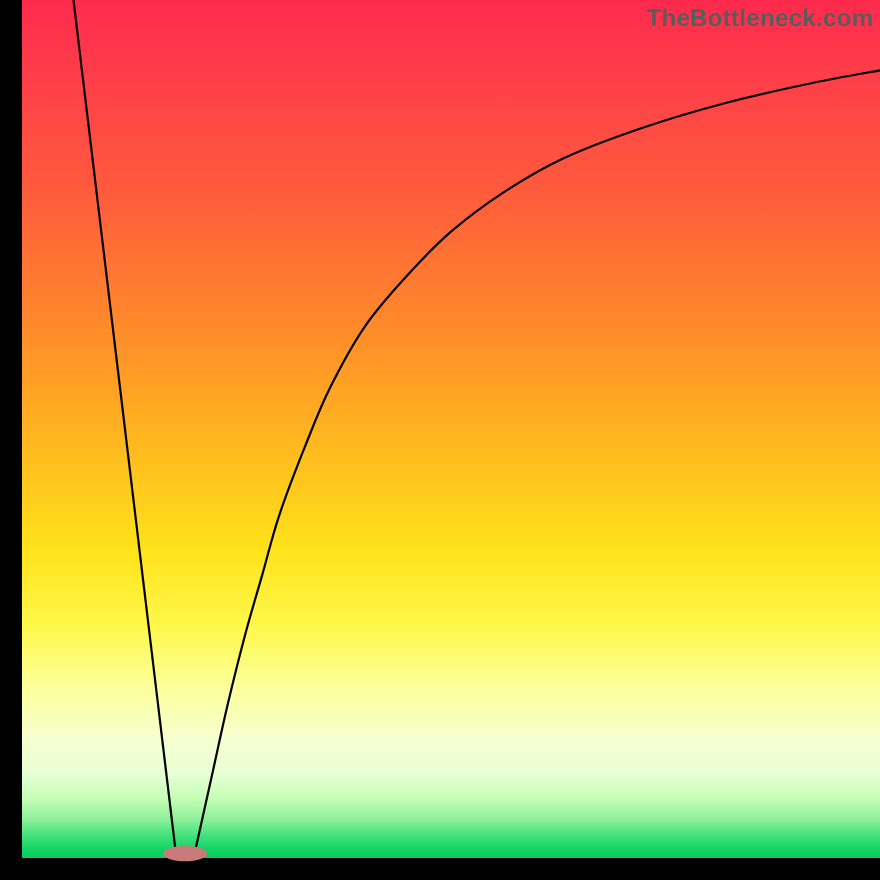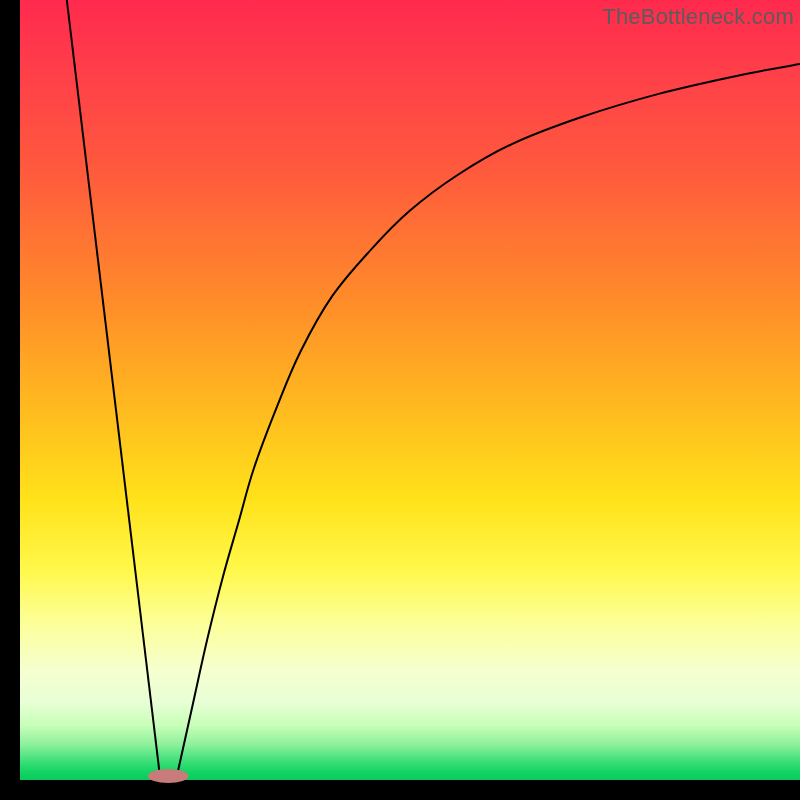--- a/index.html
+++ b/index.html
@@ -59,21 +59,21 @@
   .marker {
     fill: #c97a7a;
     stroke: none;
   }
   .attribution {
     position: absolute;
     top: 4px;
     right: 6px;
     color: #5c5c5c;
     font-size: 22px;
-    font-weight: 400;
+    font-weight: 700;
     letter-spacing: 0.2px;
     user-select: none;
   }
 </style>
 </head>
 <body>
 
 <div class="frame">
   <div class="plot-area">
     <svg viewBox="0 0 780 780" preserveAspectRatio="none">

